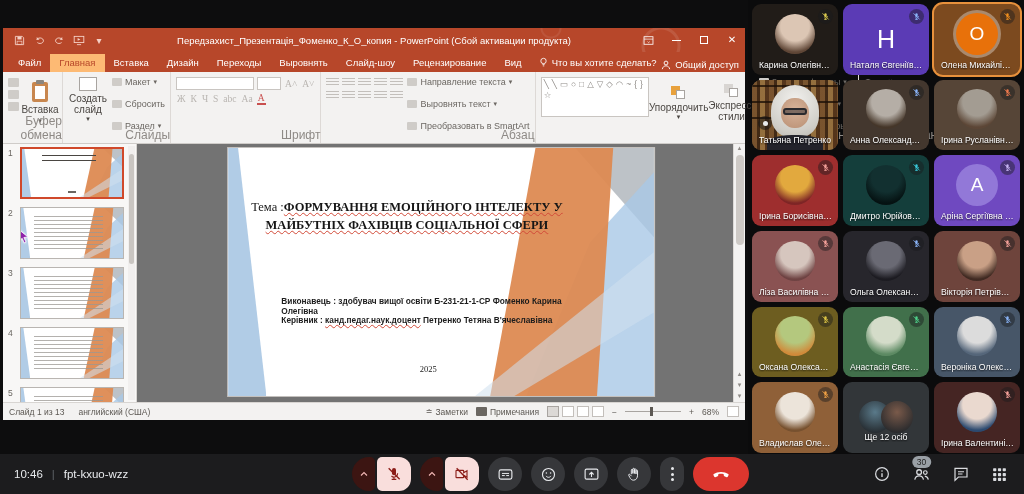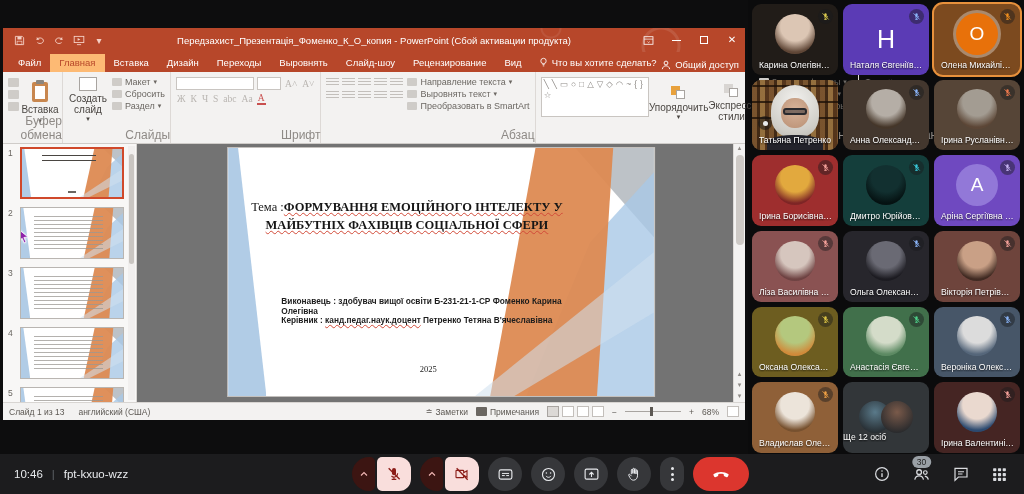--- a/index.html
+++ b/index.html
@@ -45,21 +45,21 @@
   .rg-label { position:absolute; left:0; right:0; bottom:1px; text-align:right; font-size:12px; color:#8e8a86; }
   .gray { color:#b9b5b1; }
   .paste-big { display:flex; flex-direction:column; align-items:center; justify-content:center; width:34px; gap:2px; color:#4a4642; }
   .clipb { width:16px; height:20px; background:#c8874f; border-radius:2px; position:relative; }
   .clipb::after { content:""; position:absolute; left:3px; top:4px; width:10px; height:13px; background:#fff; }
   .clipb::before { content:""; position:absolute; left:4px; top:-2px; width:8px; height:4px; background:#8a8680; border-radius:1px; }
   .mini-col { display:flex; flex-direction:column; gap:3px; justify-content:flex-start; padding-top:3px; }
   .mico { width:11px; height:9px; background:#cfccc8; border-radius:1px; }
   .slide-big { display:flex; flex-direction:column; align-items:center; width:40px; color:#4a4642; text-align:center; line-height:1.1; }
   .slidebox { width:18px; height:14px; background:#fff; border:1px solid #a8a4a0; margin:2px 0; }
-  .vstack { display:flex; flex-direction:column; justify-content:flex-start; gap:2px; padding-top:2px; }
+  .vstack { display:flex; flex-direction:column; justify-content:flex-start; gap:12px; padding-top:2px; }
   .vitem { display:flex; align-items:center; gap:3px; color:#6b6762; white-space:nowrap; font-size:9px; }
   .vitem .mico { width:10px; height:8px; }
   .font-grid { display:flex; flex-direction:column; gap:3px; padding-top:2px; }
   .frow { display:flex; align-items:center; gap:3px; }
   .fbox { height:13px; background:#fff; border:1px solid #c9c5c1; }
   .fbox.name { width:78px; } .fbox.size { width:24px; }
   .fbtn { font-size:9.5px; color:#b9b5b1; padding:0 1px; font-family:"Liberation Serif", serif; }
   .para-grid { display:flex; flex-direction:column; gap:4px; padding-top:3px; }
   .licon { width:13px; height:9px; background:repeating-linear-gradient(180deg,#c3bfbb 0 1px,transparent 1px 3px); }
   .shape-box { width:108px; height:40px; background:#fff; border:1px solid #c9c5c1; margin-top:2px;
@@ -136,21 +136,21 @@
   .bubble { width:11px; height:9px; background:#6b6762; border-radius:1px; position:relative; }
   .bubble::after { content:""; position:absolute; left:2px; bottom:-3px; border:3px solid transparent; border-top-color:#6b6762; }
 
   
   .pgrid { position:absolute; left:748px; right:0; top:0; height:454px; display:grid;
            grid-template-columns:repeat(3,1fr); grid-auto-rows:1fr; gap:5px; padding:4px 4px 1px; }
   .tile { position:relative; border-radius:9px; overflow:hidden; }
   .tile.speaking { box-shadow:0 0 0 2px #e8913c; }
   .tname { position:absolute; left:7px; bottom:5px; right:6px; font-size:8.6px; color:#fff;
            white-space:nowrap; overflow:hidden; text-overflow:ellipsis; text-shadow:0 1px 2px rgba(0,0,0,.85); }
-  .tname.center { left:0; right:0; bottom:16%; }
+  .tname.center { left:0; right:0; bottom:16%; text-align:center; }
   .mic-chip { position:absolute; top:5px; right:5px; width:15px; height:15px; border-radius:50%;
               background:rgba(25,26,28,.45); display:flex; align-items:center; justify-content:center; }
   .pav { position:absolute; left:50%; top:42%; transform:translate(-50%,-50%); width:40px; height:40px; border-radius:50%; }
   .pletter { position:absolute; left:0; right:0; top:30%; text-align:center; font-size:25px; color:#fff; }
   .pcircle { position:absolute; left:50%; top:42%; transform:translate(-50%,-50%); width:42px; height:42px;
              border-radius:50%; display:flex; align-items:center; justify-content:center;
              font-size:19px; color:#fff; }
   .pcircle.ring { box-shadow:0 0 0 3px rgba(255,255,255,.35); }
   .more-avs { position:absolute; left:0; right:0; top:26%; display:flex; justify-content:center; }
   .more-avs i { width:32px; height:32px; border-radius:50%; display:block; }

